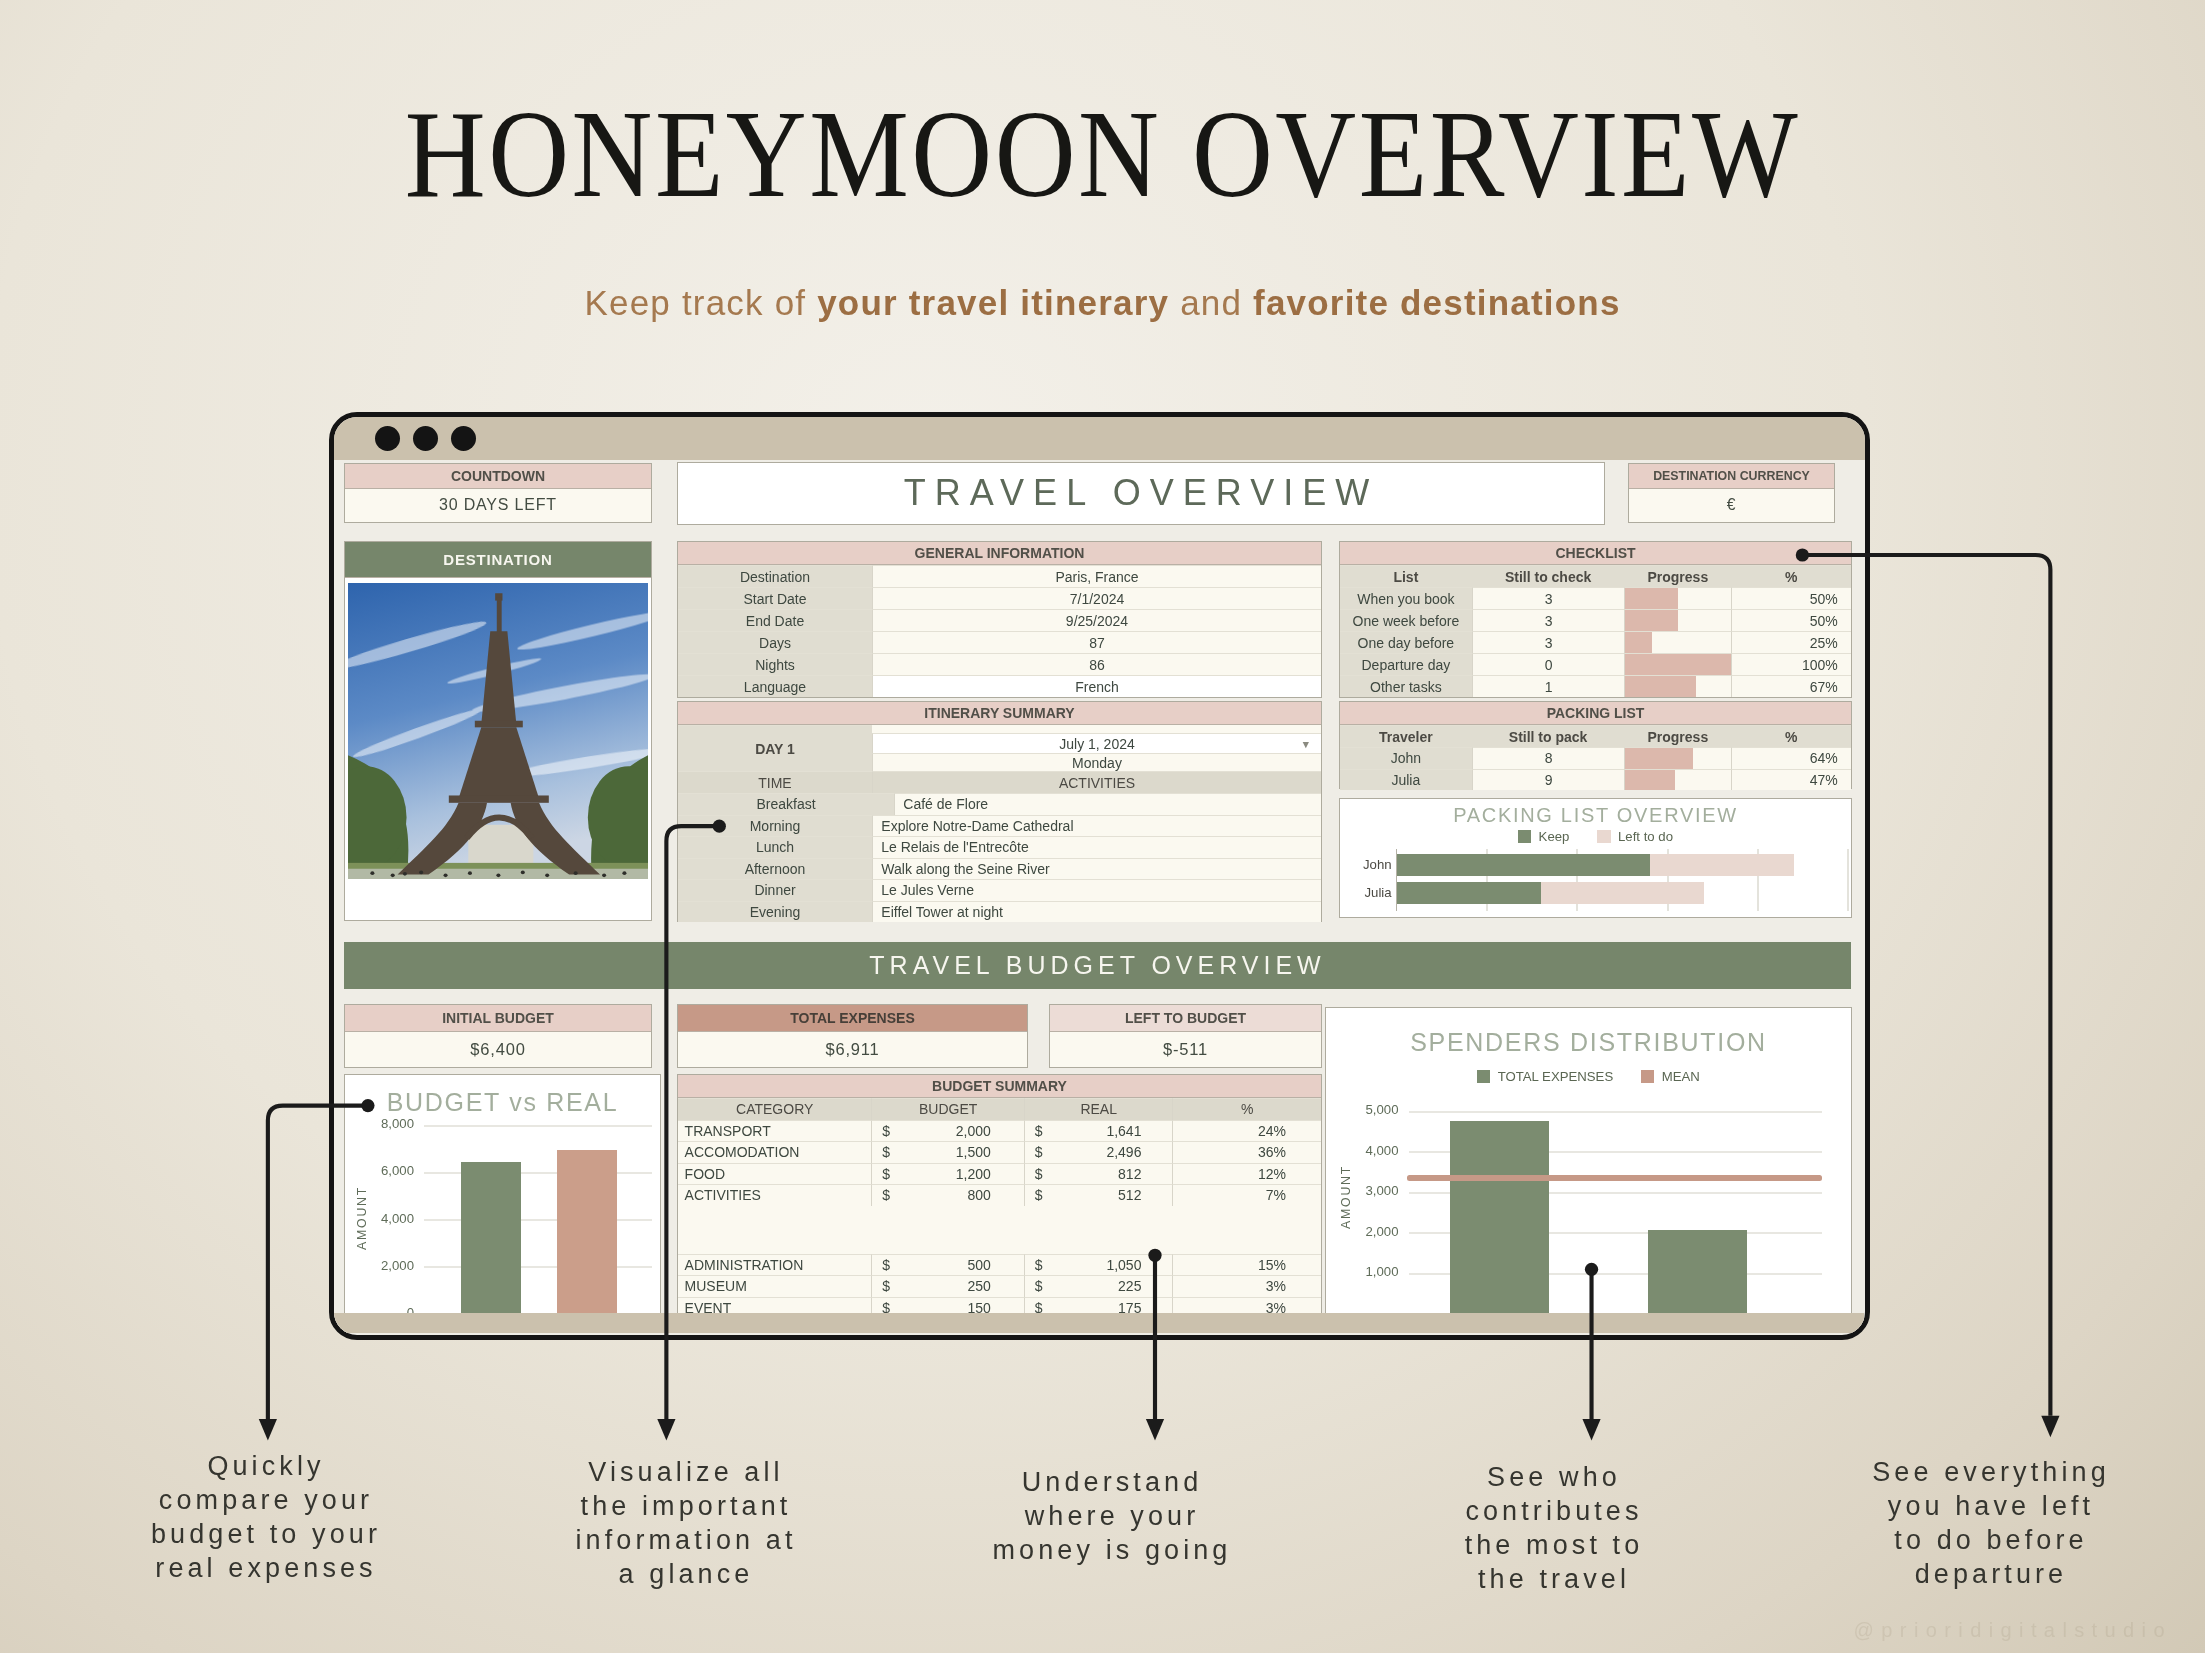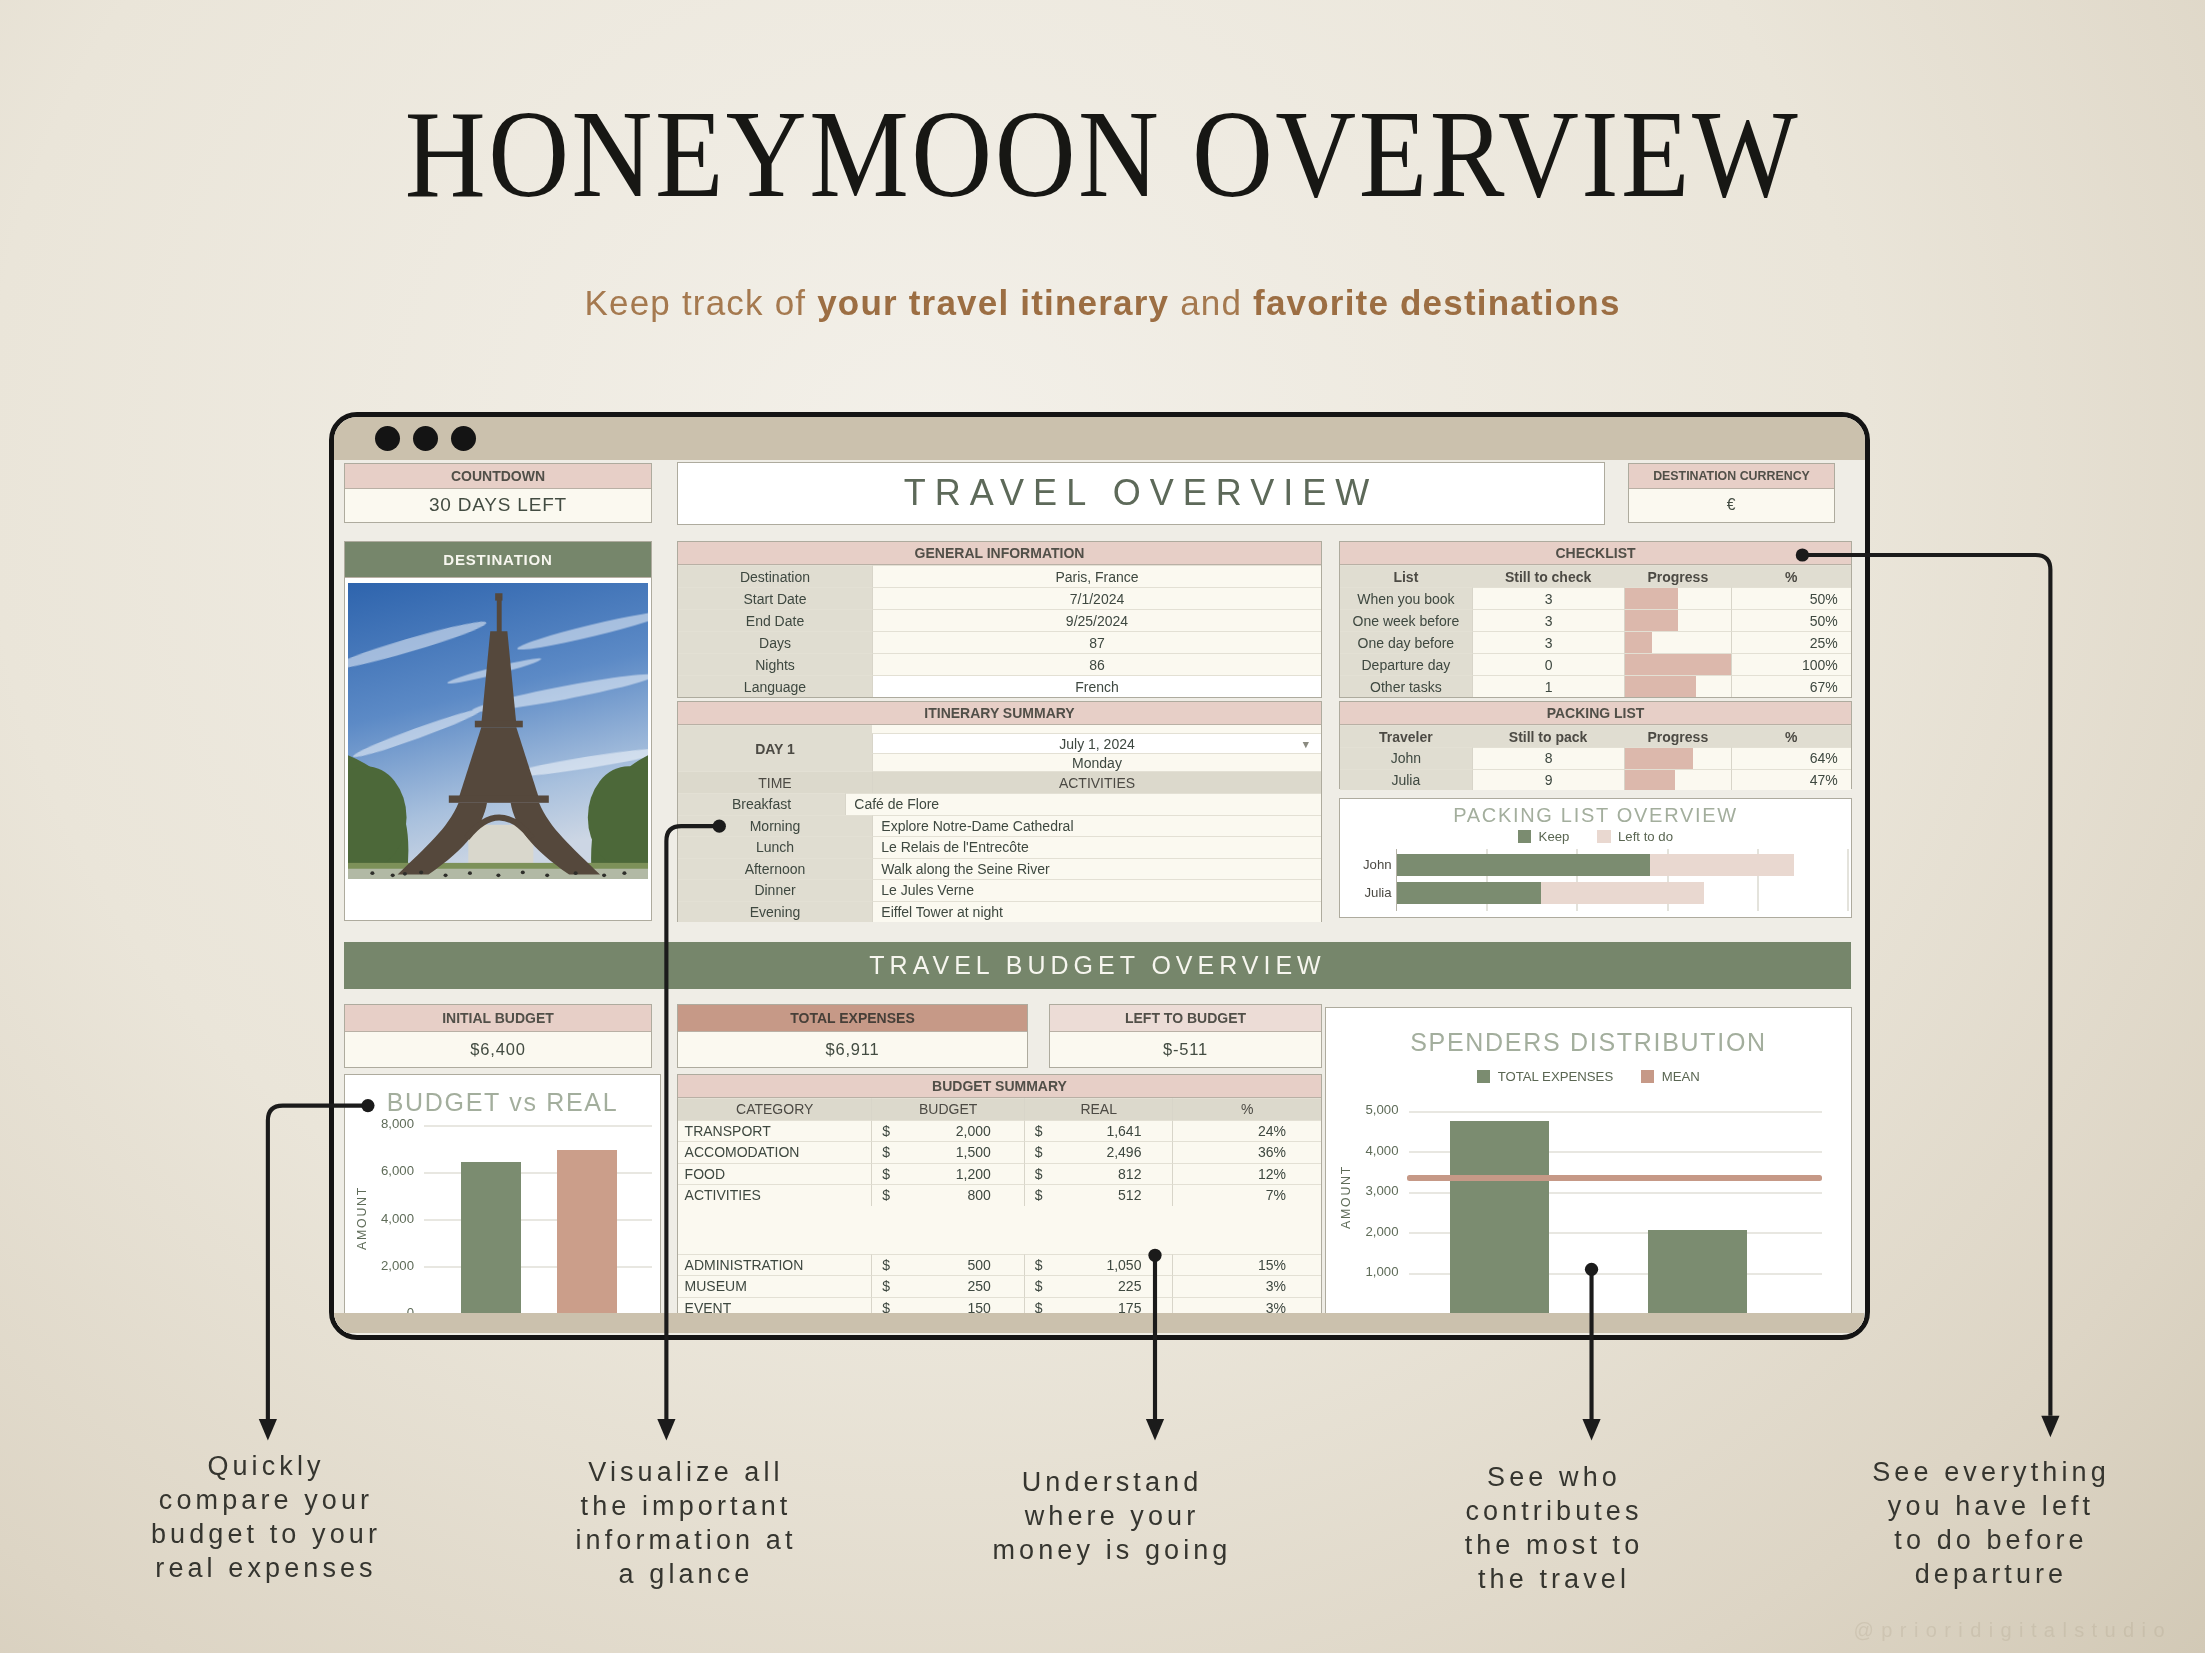--- a/index.html
+++ b/index.html
@@ -88,21 +88,21 @@
   <div class="titlebar">
     <span class="tdot"></span>
     <span class="tdot"></span>
     <span class="tdot"></span>
   </div>
 
   <div class="sheet">
 
     <div class="panel" style="left:10px;top:2.5px;width:308px;height:60px;display:flex;flex-direction:column;">
       <div class="panel-hdr hdr-pink" style="height:25px;">COUNTDOWN</div>
-      <div class="panel-val" style="flex:1;font-size:19px;text-align:center;">30 DAYS LEFT</div>
+      <div class="panel-val" style="flex:1;font-size:16px;text-align:center;">30 DAYS LEFT</div>
     </div>
 
     <div class="panel" style="left:343px;top:1.7px;width:928px;height:63px;background:#ffffff;display:flex;align-items:center;justify-content:center;">
       <span style="font-size:36px;letter-spacing:9px;color:#5d6959;">TRAVEL OVERVIEW</span>
     </div>
 
     <div class="panel" style="left:1294px;top:2.5px;width:207px;height:60px;display:flex;flex-direction:column;">
       <div class="panel-hdr hdr-pink" style="height:25px;font-size:12.4px;">DESTINATION CURRENCY</div>
       <div class="panel-val" style="flex:1;">€</div>
     </div>
@@ -252,21 +252,21 @@
             <span style="position:absolute;right:10px;color:#8a8a80;font-size:10.7px;">▼</span>
           </div>
           <div class="c val bL" style="height:21.5px;">Monday</div>
         </div>
       </div>
       <div class="r colhdr" style="height:22px;">
         <div class="c" style="width:194px;background:#dcd9cc;">TIME</div>
         <div class="c bL" style="flex:1;background:#dcd9cc;">ACTIVITIES</div>
       </div>
       <div class="r" style="height:21.5px;">
-          <div class="c lab" style="width:167px;">Breakfast</div>
+          <div class="c lab" style="width:216px;">Breakfast</div>
           <div class="c val bL" style="flex:1;justify-content:flex-start;padding-left:8.3px;">Café de Flore</div>
         </div>
       <div class="r" style="height:21.5px;">
           <div class="c lab" style="width:194px;">Morning</div>
           <div class="c val bL" style="flex:1;justify-content:flex-start;padding-left:8.3px;">Explore Notre-Dame Cathedral</div>
         </div>
       <div class="r" style="height:21.5px;">
           <div class="c lab" style="width:194px;">Lunch</div>
           <div class="c val bL" style="flex:1;justify-content:flex-start;padding-left:8.3px;">Le Relais de l'Entrecôte</div>
         </div>

